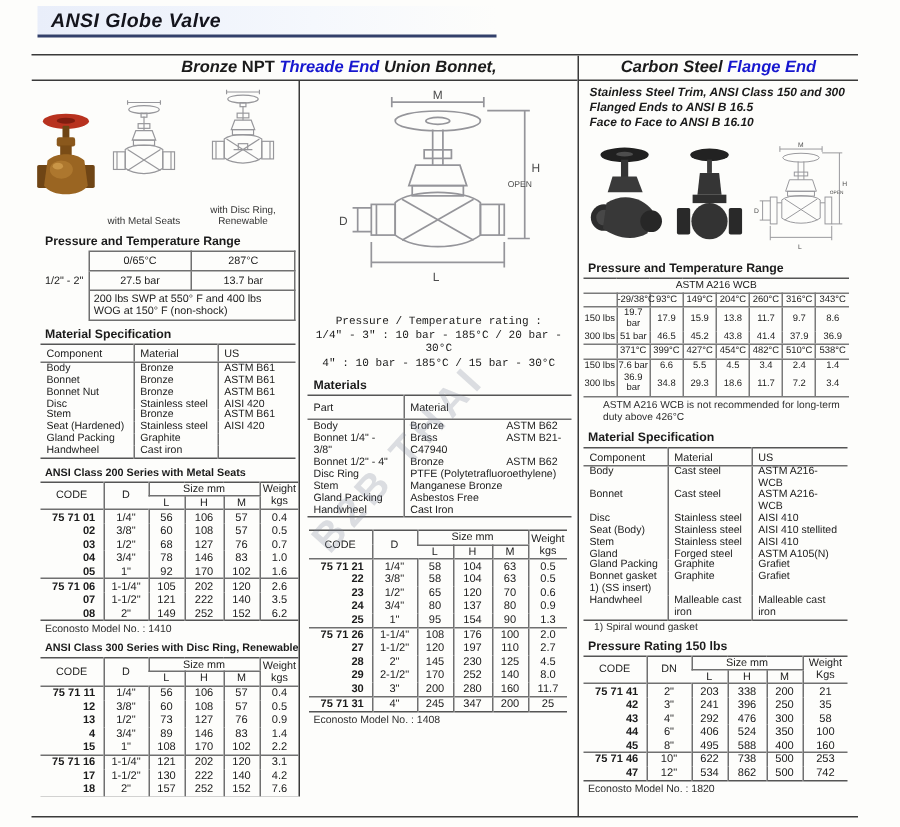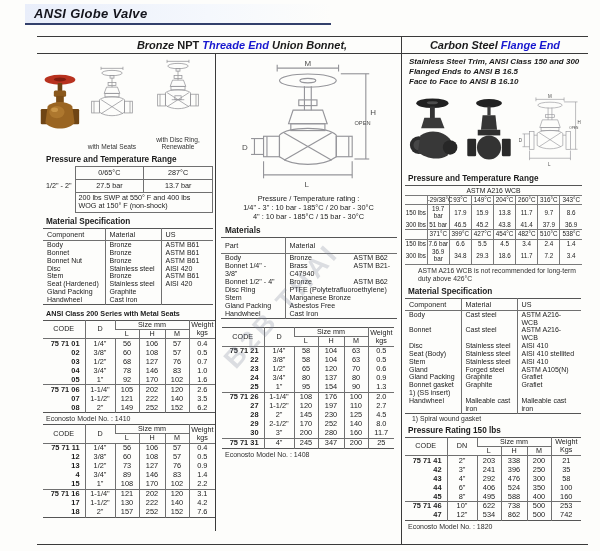--- a/index.html
+++ b/index.html
@@ -5,21 +5,21 @@
   *{margin:0;padding:0;box-sizing:border-box;}
   body{font-family:"Liberation Sans",sans-serif;background:#ffffff;}
   .page{width:600px;height:551px;position:relative;background:#fdfdfb;color:#1b1b1b;overflow:hidden;}
 
   
   .title-bar{position:absolute;left:25px;top:4px;width:306px;border-bottom:2.2px solid #33406b;
     background:linear-gradient(90deg,#e9eefa 0%,#f5f8fd 60%,#fdfdfb 100%);padding:2px 0 2px 9px;}
   .title{font-size:13px;font-weight:bold;font-style:italic;letter-spacing:.3px;color:#14141c;}
 
   
-  .sheet{position:absolute;left:37px;top:36px;width:551px;height:509px;display:flex;
+  .sheet{position:absolute;left:21px;top:36px;width:551px;height:509px;display:flex;
     border-top:1.6px solid #3a3a3a;border-bottom:1.8px solid #3a3a3a;overflow:hidden;}
   .side-left{width:364px;}
   .side-right{width:187px;border-left:1.4px solid #3a3a3a;overflow:hidden;}
 
   .band1-left,.band1-right{height:17px;border-bottom:1.4px solid #3a3a3a;text-align:center;
     font-size:11px;font-weight:bold;padding-top:2px;white-space:nowrap;}
   .band1-left{padding-left:46px;}
   .it{font-style:italic;}
   .blue{color:#1717cf;}
   .band2{display:flex;height:15px;}
@@ -347,20 +347,21 @@
                 <td>2"</td>
                 <td>149</td>
                 <td>252</td>
                 <td>152</td>
                 <td>6.2</td>
               </tr>
               </tbody>
           </table>
           <div class="model">Econosto Model No. : 1410</div>
 
+          <div class="h h-nowrap">ANSI Class 300 Series with Disc Ring, Renewable</div>
           <table class="sz">
             <colgroup>
                 <col class="w-code">
                 <col class="w-d">
                 <col class="w-num">
                 <col class="w-num2">
                 <col class="w-num">
                 <col class="w-wt">
               </colgroup>
             <thead>
@@ -484,21 +485,21 @@
             </g>
             <g fill="#4c4c4c" font-size="7">
               <text x="62" y="6">M</text>
               <text x="120" y="49">H</text>
               <text x="106" y="58" font-size="5">OPEN</text>
               <text x="7" y="80">D</text>
               <text x="62" y="113">L</text>
             </g>
           </svg>
 
-          <div style="text-align:center;font-size:7.4px;line-height:1.25;margin-top:3px;">
+          <div style="text-align:center;font-size:7.4px;line-height:1.25;margin-top:20px;font-family:Liberation Mono, monospace;">
             <div>Pressure / Temperature rating :</div>
             <div>1/4" - 3" : 10 bar - 185°C / 20 bar - 30°C</div>
             <div>4" : 10 bar - 185°C / 15 bar - 30°C</div>
           </div>
 
           <div class="h">Materials</div>
           <table class="mm">
             <thead>
               <tr>
                 <th class="c1">Part</th>

